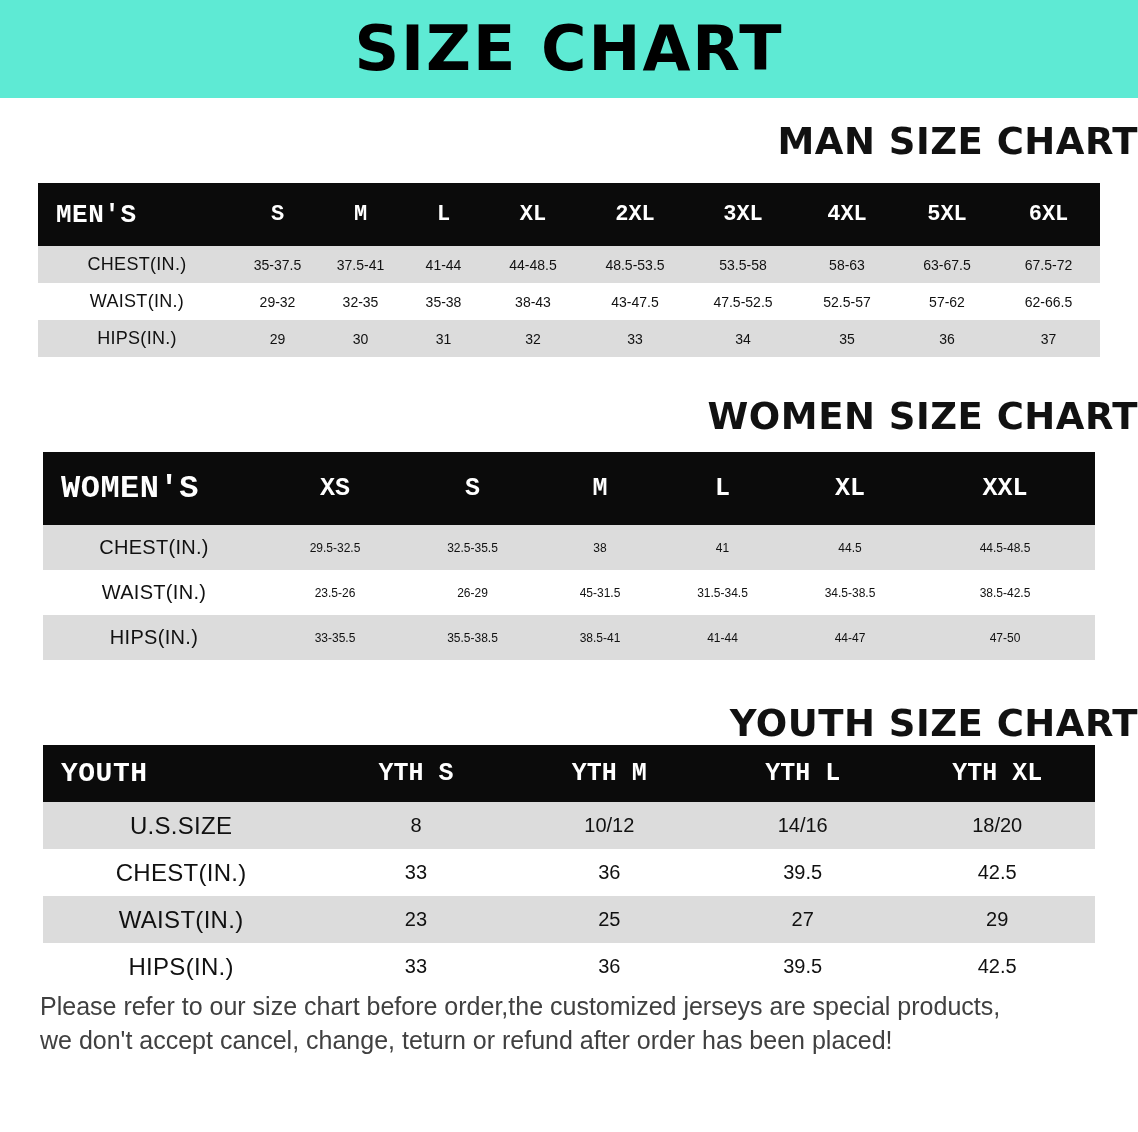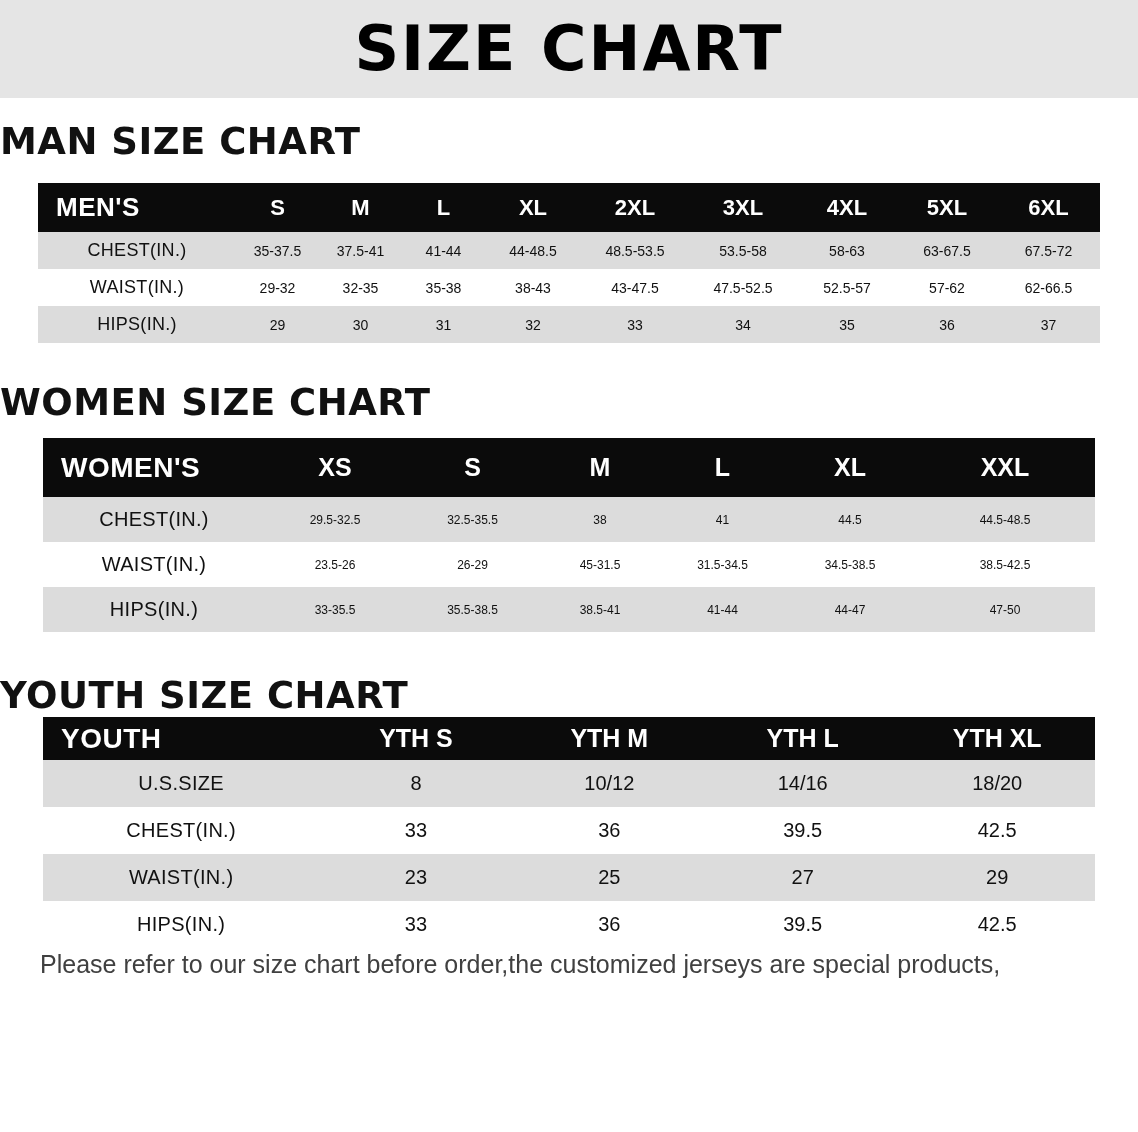--- a/index.html
+++ b/index.html
@@ -17,35 +17,35 @@
     position: relative;
     width: 1138px;
     height: 1132px;
     background: #ffffff;
     box-sizing: border-box;
   }
   
   .banner {
     width: 100%;
     height: 98px;
-    background: #e5e5e5;
+    background: #5eead4;
     display: flex;
     align-items: center;
     justify-content: center;
   }
   .banner-title {
     font-family: "DejaVu Sans", sans-serif;
     font-weight: bold;
     font-size: 62px;
     letter-spacing: 2px;
     color: #000000;
     line-height: 1;
   }
   .section-title {
-    text-align: left;
+    text-align: right;
     font-family: "DejaVu Sans", sans-serif;
     font-weight: bold;
     font-size: 37px;
     color: #111111;
     letter-spacing: 0.5px;
   }
   .mst { margin-top: 22px; margin-bottom: 20px; }
   .wst { margin-top: 38px; margin-bottom: 14px; }
   .yst { margin-top: 42px; }
 
@@ -54,24 +54,24 @@
     table-layout: fixed;
     margin: 0 auto;
   }
   .tbl-men { width: 1052px; }
   .tbl-women { width: 1052px; }
   .tbl-youth { width: 1052px; }
 
   thead th {
     background: #0b0b0b;
     color: #ffffff;
-    font-family: Liberation Sans, sans-serif;
+    font-family: Liberation Mono, monospace;
     font-weight: bold;
     text-align: center;
-    padding: 1px;
+    padding: 8px;
   }
   .hdr-label {
     text-align: left !important;
     padding-left: 18px !important;
     letter-spacing: 0.5px;
   }
   tbody td {
     text-align: center;
     color: #111111;
     font-family: "Liberation Sans", sans-serif;
@@ -84,29 +84,29 @@
   .row-white td { background: #ffffff; }
 
   
   .tbl-men thead th { height: 47px; font-size: 22px; }
   .tbl-men thead th.hdr-label { font-size: 26px; }
   .tbl-men tbody td { height: 35px; font-size: 14px; }
   .tbl-men tbody td.rowlabel { font-size: 18px; }
 
   
   .tbl-women thead th { height: 57px; font-size: 25px; text-align: center; }
-  .tbl-women thead th.hdr-label { font-size: 28px; }
+  .tbl-women thead th.hdr-label { font-size: 32px; }
   .tbl-women tbody td { height: 43px; font-size: 12px; }
   .tbl-women tbody td.rowlabel { font-size: 20px; }
 
   
   .tbl-youth thead th { height: 41px; font-size: 25px; }
   .tbl-youth thead th.hdr-label { font-size: 28px; }
   .tbl-youth tbody td { height: 45px; font-size: 20px; }
-  .tbl-youth tbody td.rowlabel { font-size: 20px; }
+  .tbl-youth tbody td.rowlabel { font-size: 24px; }
 
   .note {
     margin: 0 40px 0 40px;
     color: #404040;
     font-family: "Liberation Sans", sans-serif;
     font-size: 25px;
     line-height: 1.35;
     text-align: left;
   }
 </style>
@@ -285,15 +285,16 @@
         <td>33</td>
         <td>36</td>
         <td>39.5</td>
         <td>42.5</td>
       </tr>
     </tbody>
   </table>
 
   <div class="note">
     <div>Please refer to our size chart before order,the customized jerseys are special products,</div>
+    <div>we don't accept cancel, change, teturn or refund after order has been placed!</div>
   </div>
 
 </div>
 
 </body></html>

